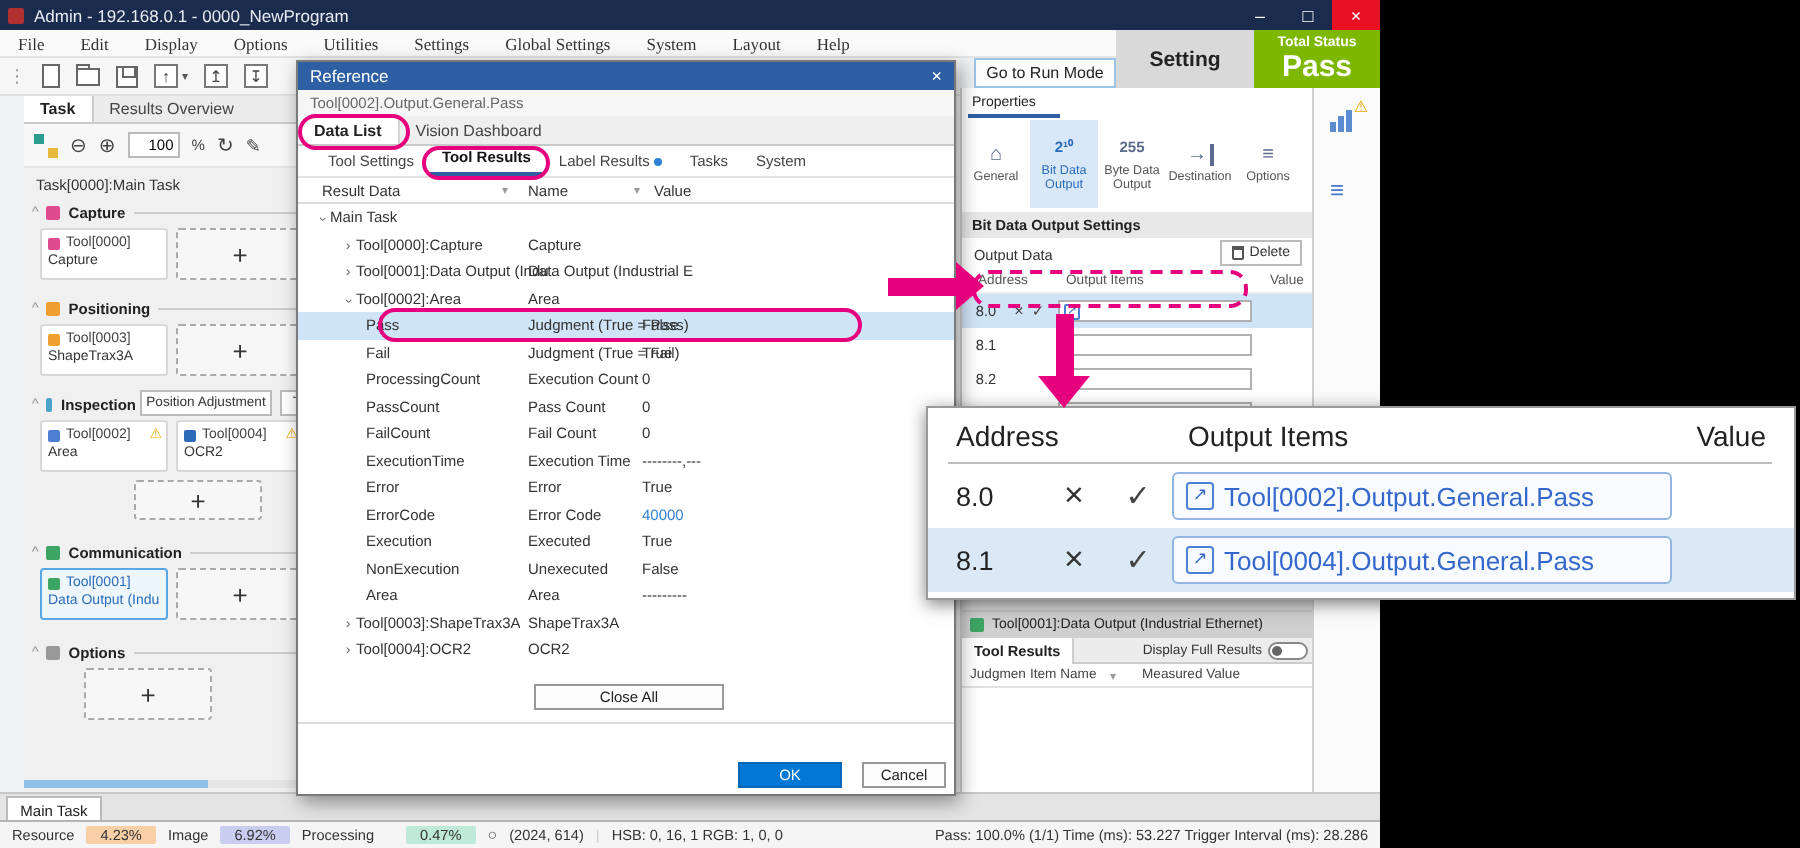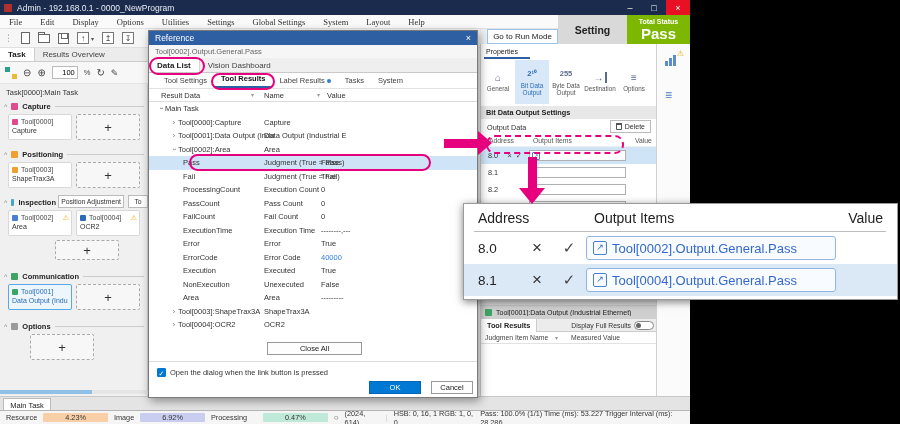--- a/index.html
+++ b/index.html
@@ -32,21 +32,21 @@
   .ic-page{width:9px;height:12px;border:1px solid #666;background:#fff;}
   .ic-folder{width:12px;height:9px;border:1px solid #666;background:#fff;position:relative;}
   .ic-folder::before{content:"";position:absolute;left:-1px;top:-3px;width:5px;height:2px;border:1px solid #666;border-bottom:none;}
   .ic-save{width:11px;height:11px;border:1px solid #666;background:#fff;position:relative;}
   .ic-save::after{content:"";position:absolute;left:2px;top:0;width:5px;height:4px;border:1px solid #666;border-top:none;}
   .ic-box-arrow{width:12px;height:12px;border:1px solid #777;background:#fff;font-size:8px;color:#444;display:flex;align-items:center;justify-content:center;}
   .chev{font-size:6px;color:#555;margin-left:2px;}
   .vdots{color:#999;font-size:9px;}
 
   
-  #left-panel{left:0;top:48px;width:148px;height:348px;background:#f0f0f0;border-right:1px solid #d5d5d5;}
+  #left-panel{left:12px;top:48px;width:148px;height:348px;background:#f0f0f0;border-right:1px solid #d5d5d5;}
   #lp-tabs{position:absolute;left:0;top:0;width:148px;height:14px;background:#ececec;border-bottom:1px solid #ccc;display:flex;font-size:8px;color:#444;}
   .lp-tab{padding:1px 8px;display:flex;align-items:center;}
   .lp-tab.active{background:#fff;border-right:1px solid #ccc;font-weight:bold;color:#222;}
   #lp-tools{position:absolute;left:0;top:14px;width:148px;height:22px;background:#f7f7f7;display:flex;align-items:center;gap:6px;padding-left:5px;border-bottom:1px solid #e5e5e5;}
   .ic-flow{width:12px;height:12px;position:relative;}
   .ic-flow::before{content:"";position:absolute;left:0;top:0;width:5px;height:5px;background:#2a9d8f;}
   .ic-flow::after{content:"";position:absolute;right:0;bottom:0;width:5px;height:5px;background:#e8b93c;}
   .mag{font-size:10px;color:#444;}
   #zoom-input{width:26px;height:13px;font-size:7.5px;text-align:right;border:1px solid #bbb;background:#fff;padding-right:2px;}
   .pct{font-size:7.5px;color:#444;}
@@ -66,21 +66,21 @@
   .warn{position:absolute;right:2px;top:2px;color:#eaa500;font-size:7px;}
   .add-btn{position:absolute;width:64px;height:26px;border:1px dashed #aaa;border-radius:2px;display:flex;align-items:center;justify-content:center;font-size:13px;color:#333;background:#f7f7f7;}
   .mini-btn{position:absolute;height:13px;background:#fff;border:1px solid #bbb;font-size:6.8px;color:#333;display:flex;align-items:center;justify-content:center;white-space:nowrap;overflow:hidden;}
   #lp-scroll{position:absolute;left:0;bottom:2px;width:148px;height:4px;background:#e5e5e5;}
   #lp-scroll .thumb{position:absolute;left:0;top:0;width:92px;height:4px;background:#8fc0e8;}
 
   
   #tabbar{left:0;top:396px;width:690px;height:14px;background:#e4e4e4;border-top:1px solid #c8c8c8;}
   #maintask-tab{position:absolute;left:3px;top:1px;width:48px;height:13px;background:#fff;border:1px solid #bbb;border-bottom:none;font-size:7.5px;color:#222;display:flex;align-items:center;justify-content:center;}
   #statusbar{left:0;top:410px;width:690px;height:14px;background:#f5f5f5;border-top:1px solid #b5b5b5;display:flex;align-items:center;font-size:7.3px;color:#333;padding:0 6px;gap:6px;}
-  .badge{padding:0 22px;border-radius:1px;color:#333;}
+  .badge{padding:0 7px;border-radius:1px;color:#333;}
   #b-res{background:#f8cfa6;}
   #b-img{background:#c9cdf0;}
   #b-proc{background:#bfe9d9;margin-left:10px;}
   .sb-sep{color:#ccc;}
   #sb-right{margin-left:auto;color:#333;}
   .sb-circle{font-size:8px;color:#555;}
 
   
   #dialog{left:148px;top:30px;width:330px;height:368px;background:#fff;border:1px solid #7a7a7a;box-shadow:2px 3px 9px rgba(0,0,0,.4);z-index:20;}
   #dlg-titlebar{position:absolute;left:0;top:0;width:100%;height:14px;background:#2e5fa3;color:#fff;font-size:8.5px;display:flex;align-items:center;padding:0 6px;}
@@ -578,24 +578,20 @@
           <span class="c3"></span>
         </div>
         <div class="drow">
           <span class="c1" style="left: 21px;"><span class="exp">›</span><span>Tool[0004]:OCR2</span></span>
           <span class="c2">OCR2</span>
           <span class="c3"></span>
         </div>
       </div>
     <div id="dlg-closeall">Close All</div>
     <div id="dlg-divider"></div>
-    <div id="dlg-check-row">
-      <span id="dlg-checkbox">✓</span>
-      <span>Open the dialog when the link button is pressed</span>
-    </div>
     <div id="dlg-ok">OK</div>
     <div id="dlg-cancel">Cancel</div>
 
     <div class="pink-ring" style="left:0px;top:26px;width:56px;height:18px"></div>
     <div class="pink-ring" style="left:62px;top:42px;width:64px;height:17px"></div>
     <div class="pink-ring" style="left:40px;top:123px;width:242px;height:17px"></div>
   </div>
 
   <div id="arrow-right-shaft" class="abs pink"></div>
   <div id="arrow-right-head" class="abs"></div>

